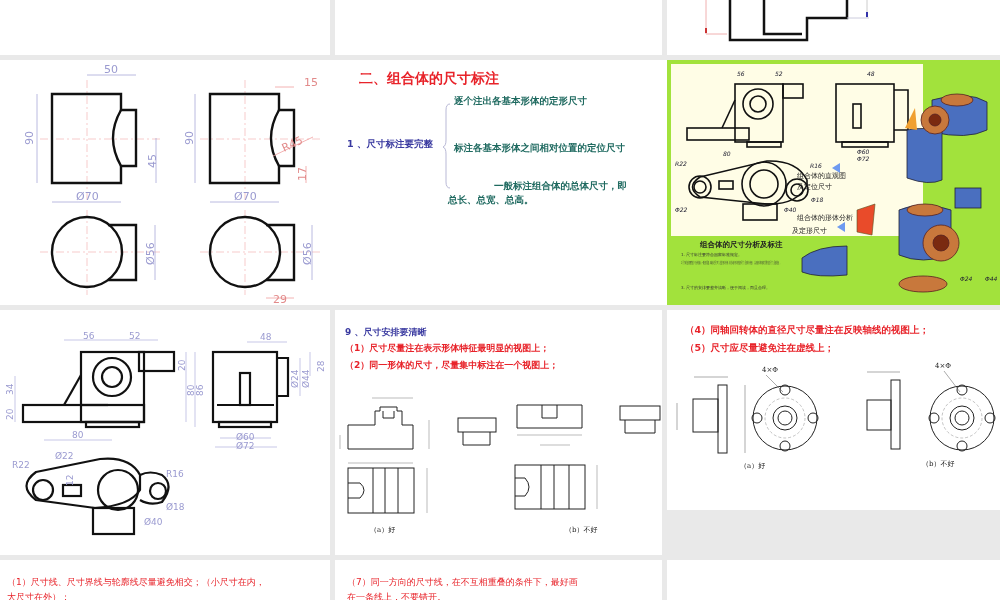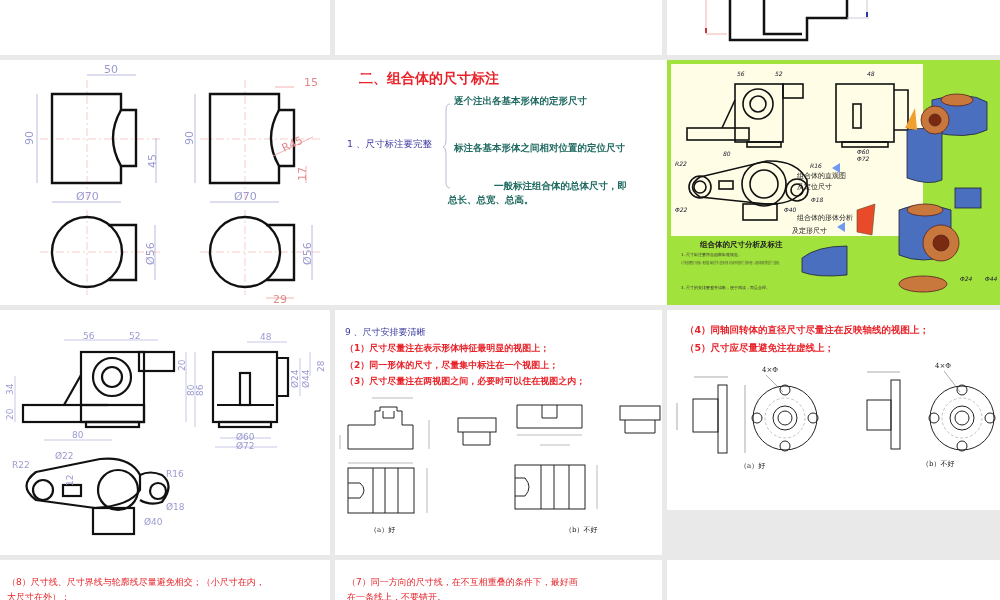--- a/index.html
+++ b/index.html
@@ -1,21 +1,21 @@
 <!DOCTYPE html>
 <html><head>
 <meta charset="utf-8">
 <style>
   html,body{margin:0;padding:0;}
   body{width:1000px;height:600px;background:#e9e9e9;position:relative;overflow:hidden;font-family:"DejaVu Sans","Liberation Sans",sans-serif;}
   .slide{position:absolute;background:#fff;overflow:hidden;}
   .slide svg{position:absolute;left:0;top:0;}
   .txt{position:absolute;white-space:nowrap;}
   .red{color:#e8232a;font-weight:bold;}
-  .blue{color:#3a3aa0;font-weight:normal;}
+  .blue{color:#3a3aa0;font-weight:bold;}
   .teal{color:#1f6a60;font-weight:bold;}
   .dim{font-family:"DejaVu Sans",sans-serif;fill:#9a9ad0;font-size:11px;}
   .dimr{font-family:"DejaVu Sans",sans-serif;fill:#e28a8a;font-size:11px;}
   .cap{font-family:"DejaVu Serif",serif;font-size:7px;fill:#222;}
 </style>
 </head>
 <body>
 
 <div class="slide" style="left:0;top:0;width:330px;height:55px;"></div>
 <div class="slide" style="left:335px;top:0;width:327px;height:55px;"></div>
@@ -231,21 +231,20 @@
       <text x="236" y="130">Ø60</text>
       <text x="236" y="139">Ø72</text>
     </g>
   </svg>
 </div>
 
 <div class="slide" style="left:335px;top:310px;width:327px;height:245px;">
   <div class="txt blue" style="left:10px;top:16px;font-size:9px;">9 、尺寸安排要清晰</div>
   <div class="txt red" style="left:10px;top:32px;font-size:9px;">（1）尺寸尽量注在表示形体特征最明显的视图上；</div>
   <div class="txt red" style="left:10px;top:49px;font-size:9px;">（2）同一形体的尺寸，尽量集中标注在一个视图上；</div>
-  <div class="txt red" style="left:10px;top:65px;font-size:9px;">（3）尺寸尽量注在两视图之间，必要时可以住在视图之内；</div>
   <svg width="327" height="245">
     <g fill="none" stroke="#222" stroke-width="1">
       <path d="M13 115 H40 V101 H45 V97 H62 V101 H67 V115 H78 V139 H13 Z"></path>
       <path d="M48 101 V108 H59 V101"></path>
       <rect x="123" y="108" width="38" height="14"></rect>
         <path d="M128 122 V135 H155 V122"></path>
       <rect x="13" y="158" width="66" height="45"></rect>
       <line x1="38" y1="158" x2="38" y2="203"></line>
         <line x1="50" y1="158" x2="50" y2="203"></line>
       <line x1="63" y1="158" x2="63" y2="203"></line>
@@ -312,20 +311,20 @@
         <line x1="277" y1="61" x2="293" y2="82"></line>
     </g>
     <text class="cap" x="95" y="62">4×Φ</text>
     <text class="cap" x="268" y="58">4×Φ</text>
     <text class="cap" x="73" y="158">（a）好</text>
     <text class="cap" x="255" y="156">（b）不好</text>
   </svg>
 </div>
 
 <div class="slide" style="left:0;top:560px;width:330px;height:40px;">
-  <div class="txt red" style="left:7px;top:16px;font-size:9px;font-weight:normal;">（8）尺寸线、尺寸界线与轮廓线尽量避免相交；（小尺寸在内，</div>
+  <div class="txt red" style="left:7px;top:16px;font-size:9px;font-weight:normal;">（1）尺寸线、尺寸界线与轮廓线尽量避免相交；（小尺寸在内，</div>
   <div class="txt red" style="left:7px;top:31px;font-size:9px;font-weight:normal;">大尺寸在外）；</div>
 </div>
 <div class="slide" style="left:335px;top:560px;width:327px;height:44px;">
   <div class="txt red" style="left:12px;top:16px;font-size:9px;font-weight:normal;">（7）同一方向的尺寸线，在不互相重叠的条件下，最好画</div>
   <div class="txt red" style="left:12px;top:31px;font-size:9px;font-weight:normal;">在一条线上，不要错开。</div>
 </div>
 <div class="slide" style="left:667px;top:560px;width:333px;height:40px;"></div>
 
 </body></html>

